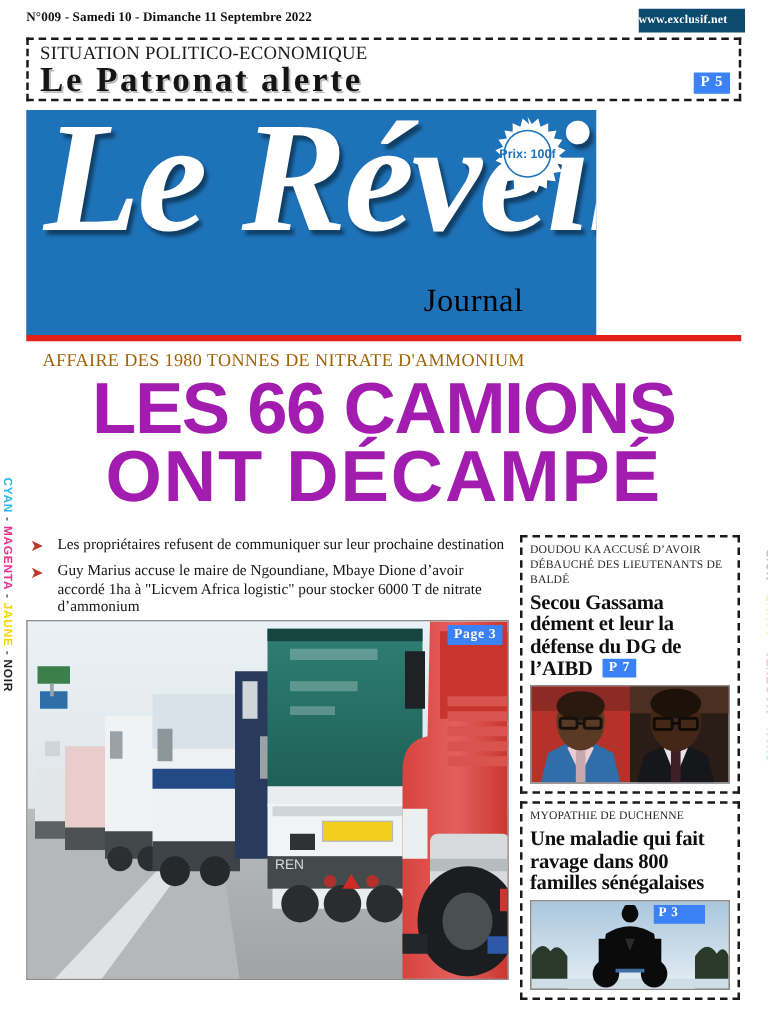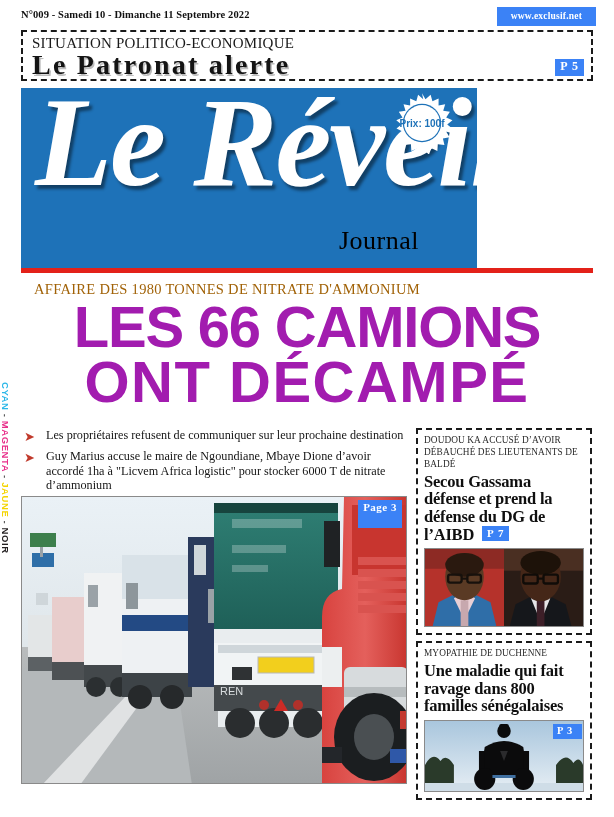--- a/index.html
+++ b/index.html
@@ -63,27 +63,27 @@
     font-weight: bold;
     font-size: 10.5px;
     letter-spacing: 0.1px;
     color: #111;
     white-space: nowrap;
   }
   .site-badge {
     position: absolute;
     right: 18px;
     top: 7px;
-    background: #3b82f6;
+    background: #0c4a6e;
     color: #ffffff;
     font-family: "Liberation Serif", serif;
     font-weight: bold;
     font-size: 9.5px;
     letter-spacing: 0.2px;
-    padding: 4px 14px 5px 14px;
+    padding: 4px 14px 5px 0;
     text-align: center;
     white-space: nowrap;
   }
 
   
   .teaser {
     position: absolute;
     left: 21px;
     top: 30px;
     width: 572px;
@@ -262,21 +262,21 @@
     overflow: hidden;
     background: #cfcfcf;
   }
   .photo-main .pg-badge {
     position: absolute;
     right: 4px;
     top: 3px;
     z-index: 6;
     font-size: 11px;
     letter-spacing: 0.5px;
-    padding: 1px 5px 14px 5px;
+    padding: 1px 5px 2px 5px;
   }
 
   
   .rail {
     position: absolute;
     left: 416px;
     top: 428px;
     width: 176px;
   }
   .rail-box {
@@ -316,26 +316,26 @@
     height: 79px;
     margin-top: 5px;
     border: 1px solid #8a8a8a;
     box-sizing: border-box;
     overflow: hidden;
     background: #bbb;
   }
   .rail-photo.tall { height: 72px; }
   .rail-photo .pg-badge {
     position: absolute;
-    right: 1px;
+    right: 19px;
     top: 3px;
     z-index: 6;
     font-size: 10.5px;
     letter-spacing: 0.8px;
-    padding: 1px 9px 2px 4px;
+    padding: 1px 21px 2px 4px;
   }
 
   svg { display: block; }
 </style>
 </head>
 <body>
 
 <div id="page">
 
   <div class="topline">N°009 - Samedi 10  - Dimanche 11 Septembre 2022</div>
@@ -481,21 +481,21 @@
       <rect x="0" y="286" width="386" height="2" fill="#8f9395"></rect>
     </svg>
     <span class="p-badge pg-badge">Page 3</span>
   </div>
 
   <div class="rail">
 
     <div class="rail-box">
       <div class="rail-kicker">DOUDOU KA ACCUSÉ D’AVOIR DÉBAUCHÉ DES LIEUTENANTS DE BALDÉ</div>
       <div class="rail-title">
-        <span>Secou Gassama défense et prend la défense du DG de l’AIBD</span>
+        <span>Secou Gassama dément et leur la défense du DG de l’AIBD</span>
         <span class="p-badge pb">P 7</span>
       </div>
       <div class="rail-photo">
         <svg width="100%" height="100%" viewBox="0 0 164 78" preserveAspectRatio="none" aria-hidden="true">
           <rect x="0" y="0" width="82" height="78" fill="#b5322b"></rect>
           <rect x="82" y="0" width="82" height="78" fill="#2a1c16"></rect>
           <rect x="0" y="0" width="82" height="20" fill="#8d2a24"></rect>
           <rect x="82" y="0" width="82" height="22" fill="#4a2f22"></rect>
 
           <path d="M8 78 L14 54 L30 46 L52 46 L68 54 L74 78 Z" fill="#2f6ea8"></path>

